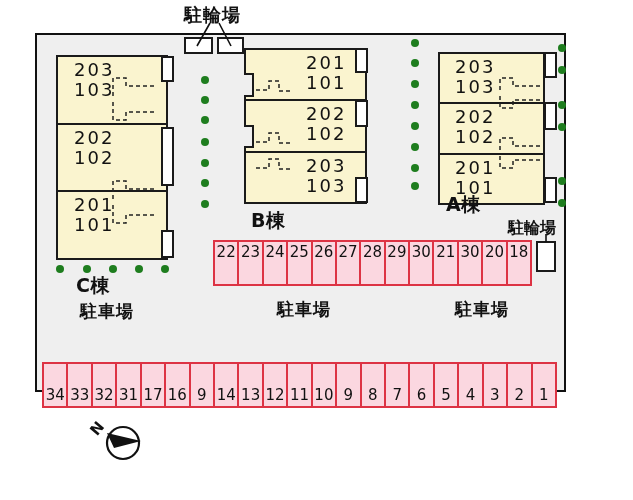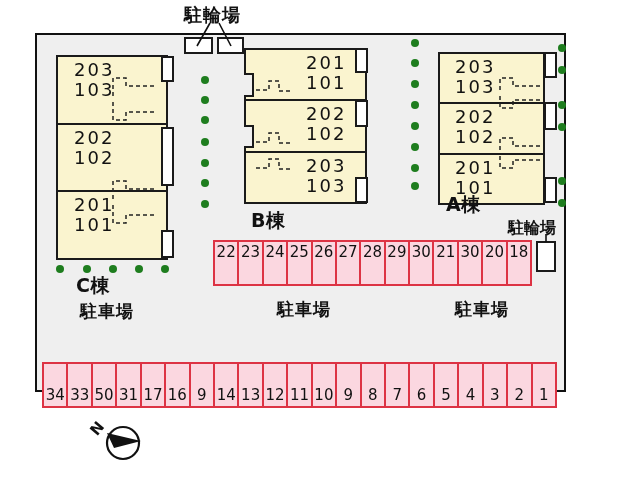--- a/index.html
+++ b/index.html
@@ -179,21 +179,21 @@
       </div>
     </div>
   <div id="row-bottom" class="abs prow">
       <div class="pcell">
         <span>34</span>
       </div>
       <div class="pcell">
         <span>33</span>
       </div>
       <div class="pcell">
-        <span>50</span>
+        <span>32</span>
       </div>
       <div class="pcell">
         <span>31</span>
       </div>
       <div class="pcell">
         <span>17</span>
       </div>
       <div class="pcell">
         <span>16</span>
       </div>

